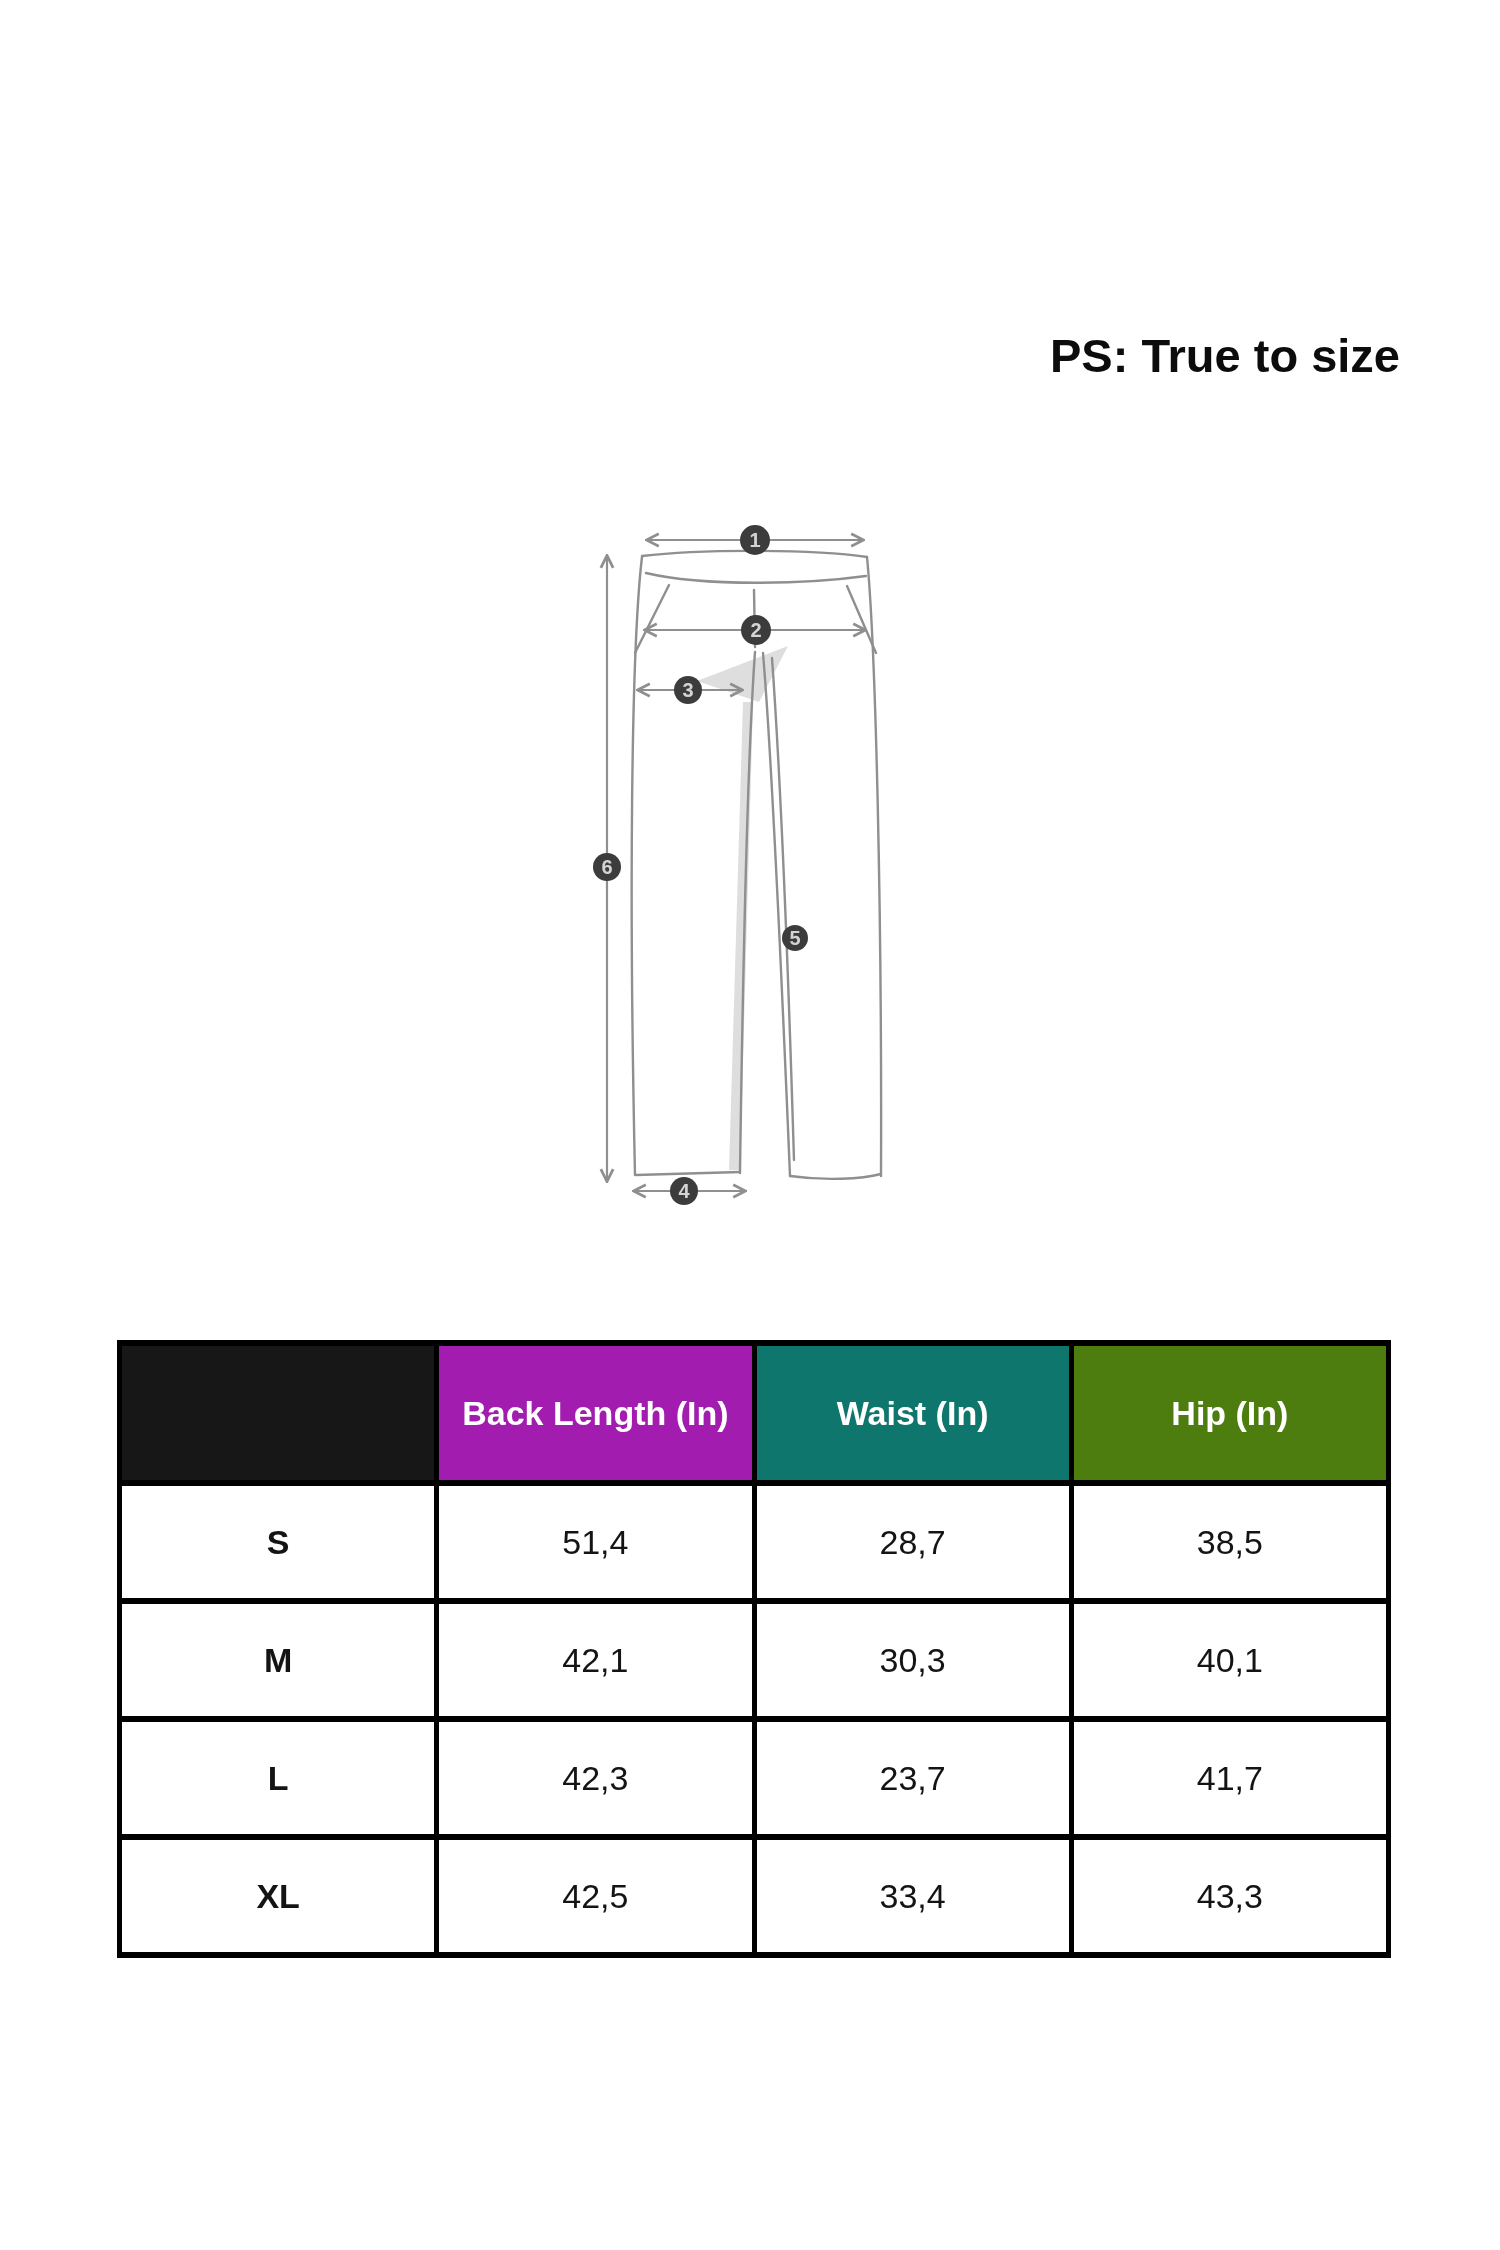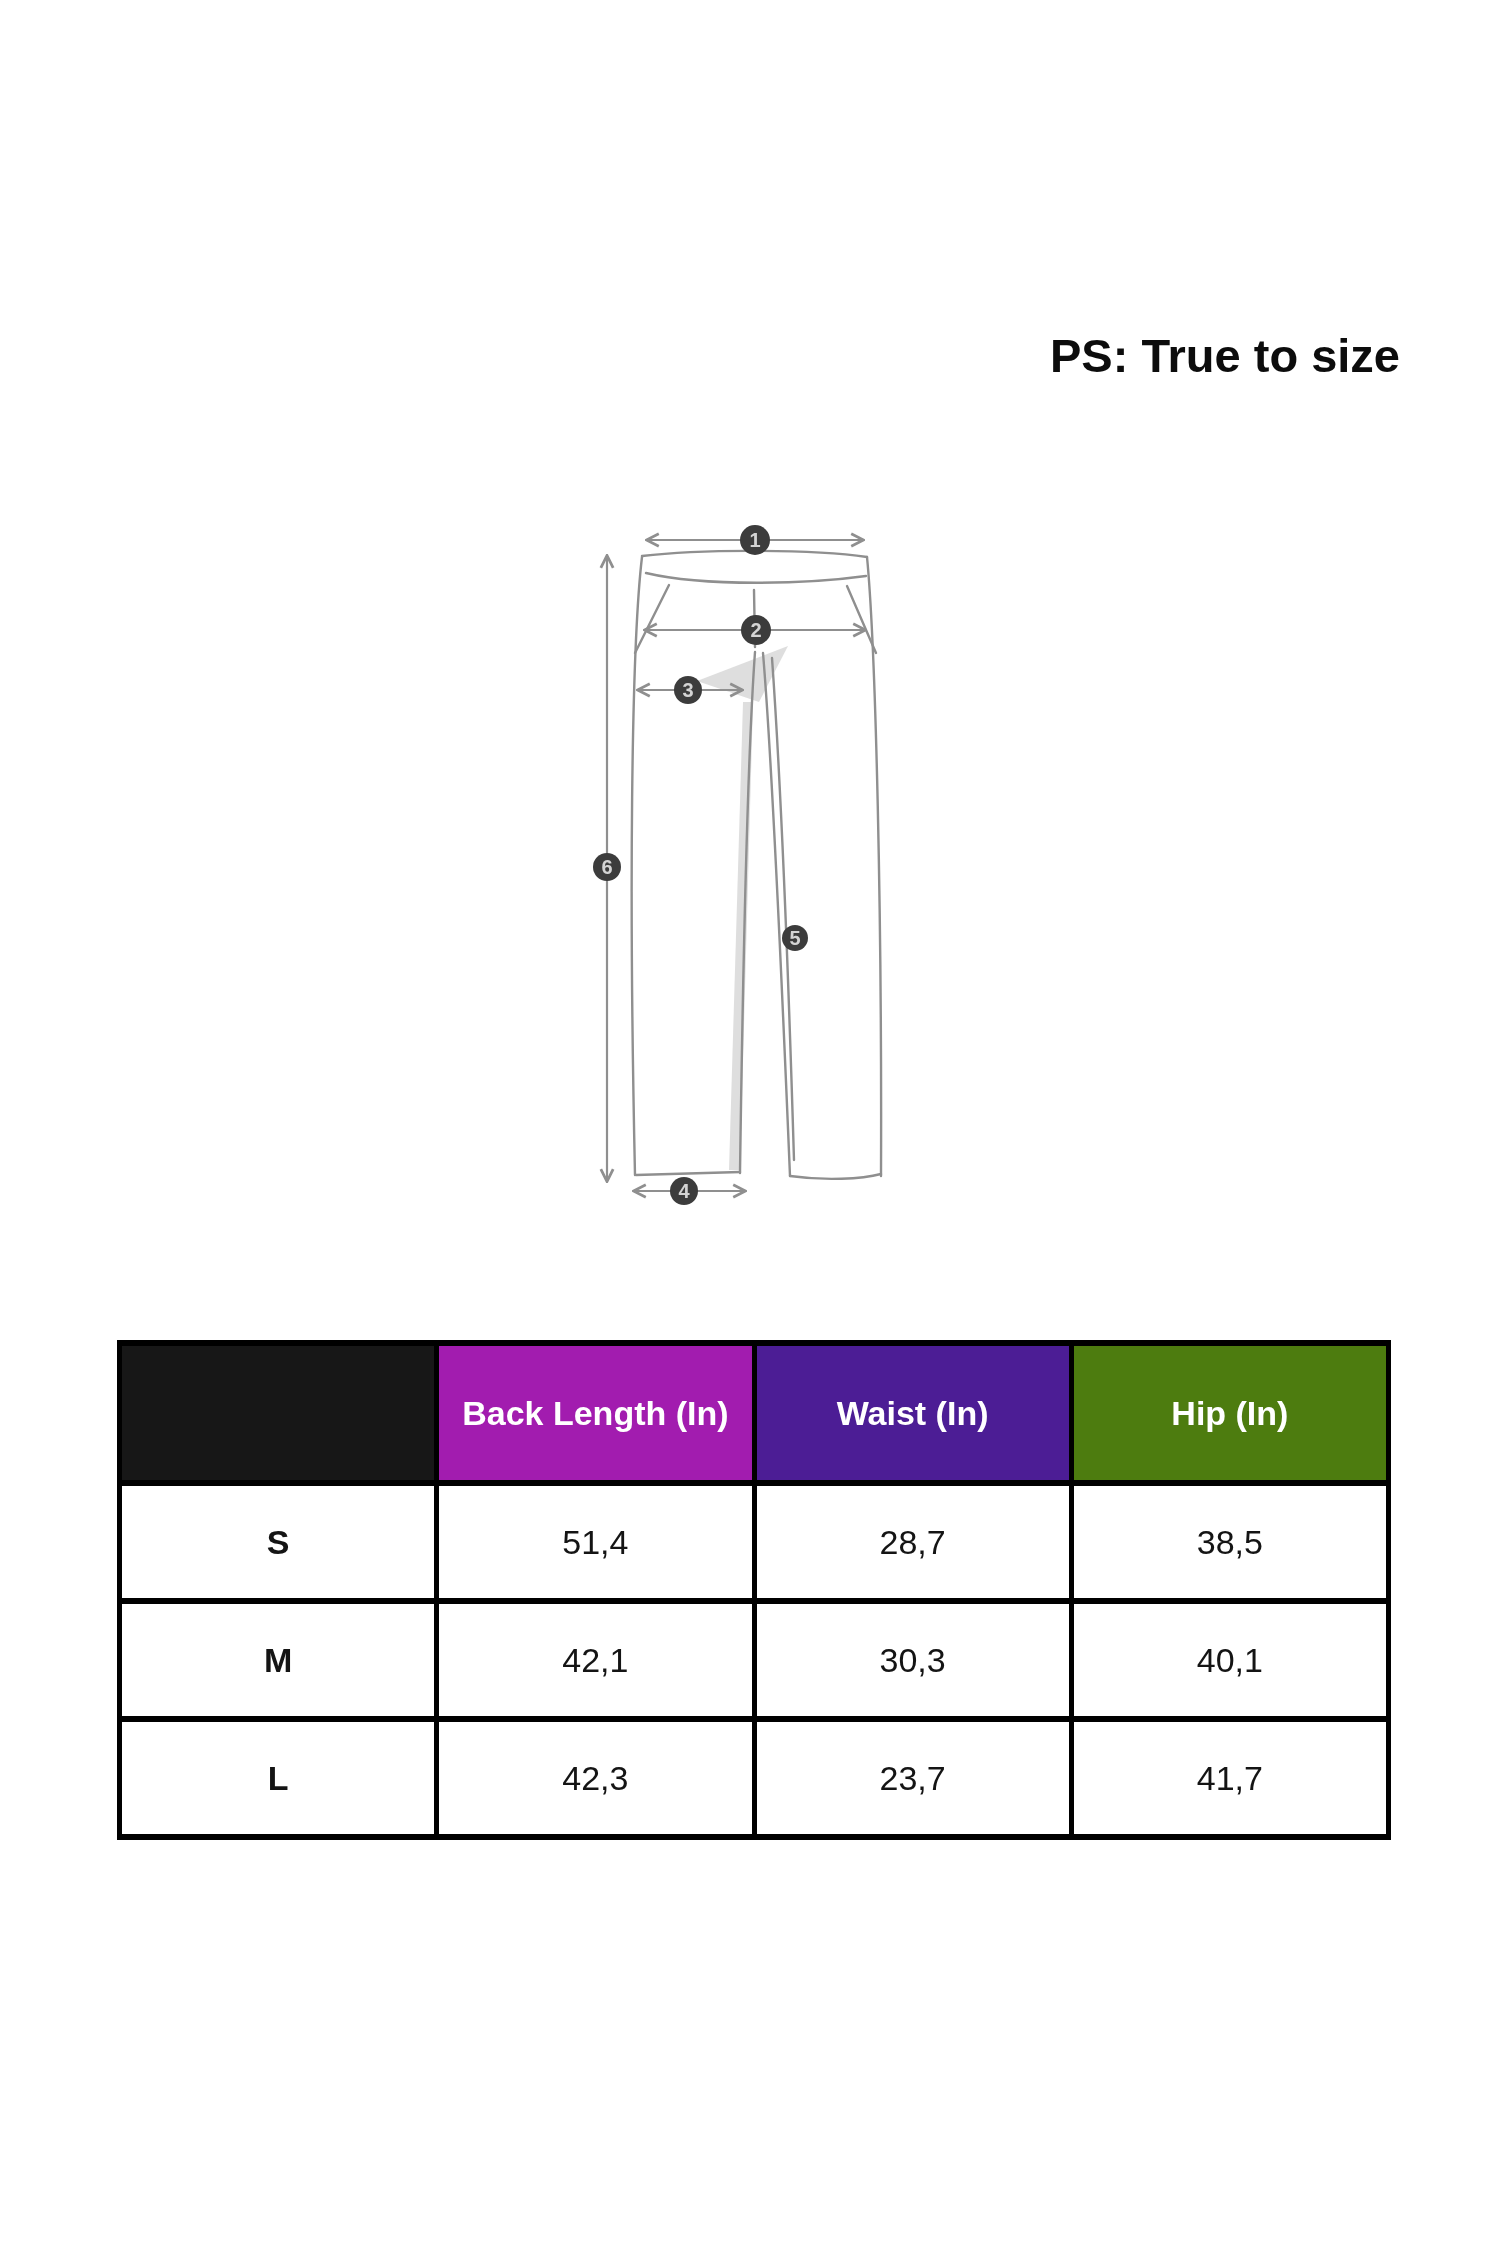--- a/index.html
+++ b/index.html
@@ -110,21 +110,21 @@
     <circle class="marker-dot" cx="607" cy="867" r="14"></circle>
     <text class="marker-num" x="607" y="874">6</text>
   </g>
 </svg>
 
 <table class="size-table">
   <thead>
     <tr>
       <th style="background-color: rgb(23, 23, 23);"></th>
       <th style="background-color: #a21caf;">Back Length (In)</th>
-      <th style="background-color: #4c1d95;">Waist (In)</th>
+      <th style="background-color: #0f766e;">Waist (In)</th>
       <th style="background-color: #4d7c0f;">Hip (In)</th>
     </tr>
   </thead>
   <tbody>
     <tr>
       <td class="size-col">S</td>
       <td>51,4</td>
       <td>28,7</td>
       <td>38,5</td>
     </tr>
@@ -133,14 +133,20 @@
       <td>42,1</td>
       <td>30,3</td>
       <td>40,1</td>
     </tr>
     <tr>
       <td class="size-col">L</td>
       <td>42,3</td>
       <td>23,7</td>
       <td>41,7</td>
     </tr>
+    <tr>
+      <td class="size-col">XL</td>
+      <td>42,5</td>
+      <td>33,4</td>
+      <td>43,3</td>
+    </tr>
   </tbody>
 </table>
 
 </body></html>

